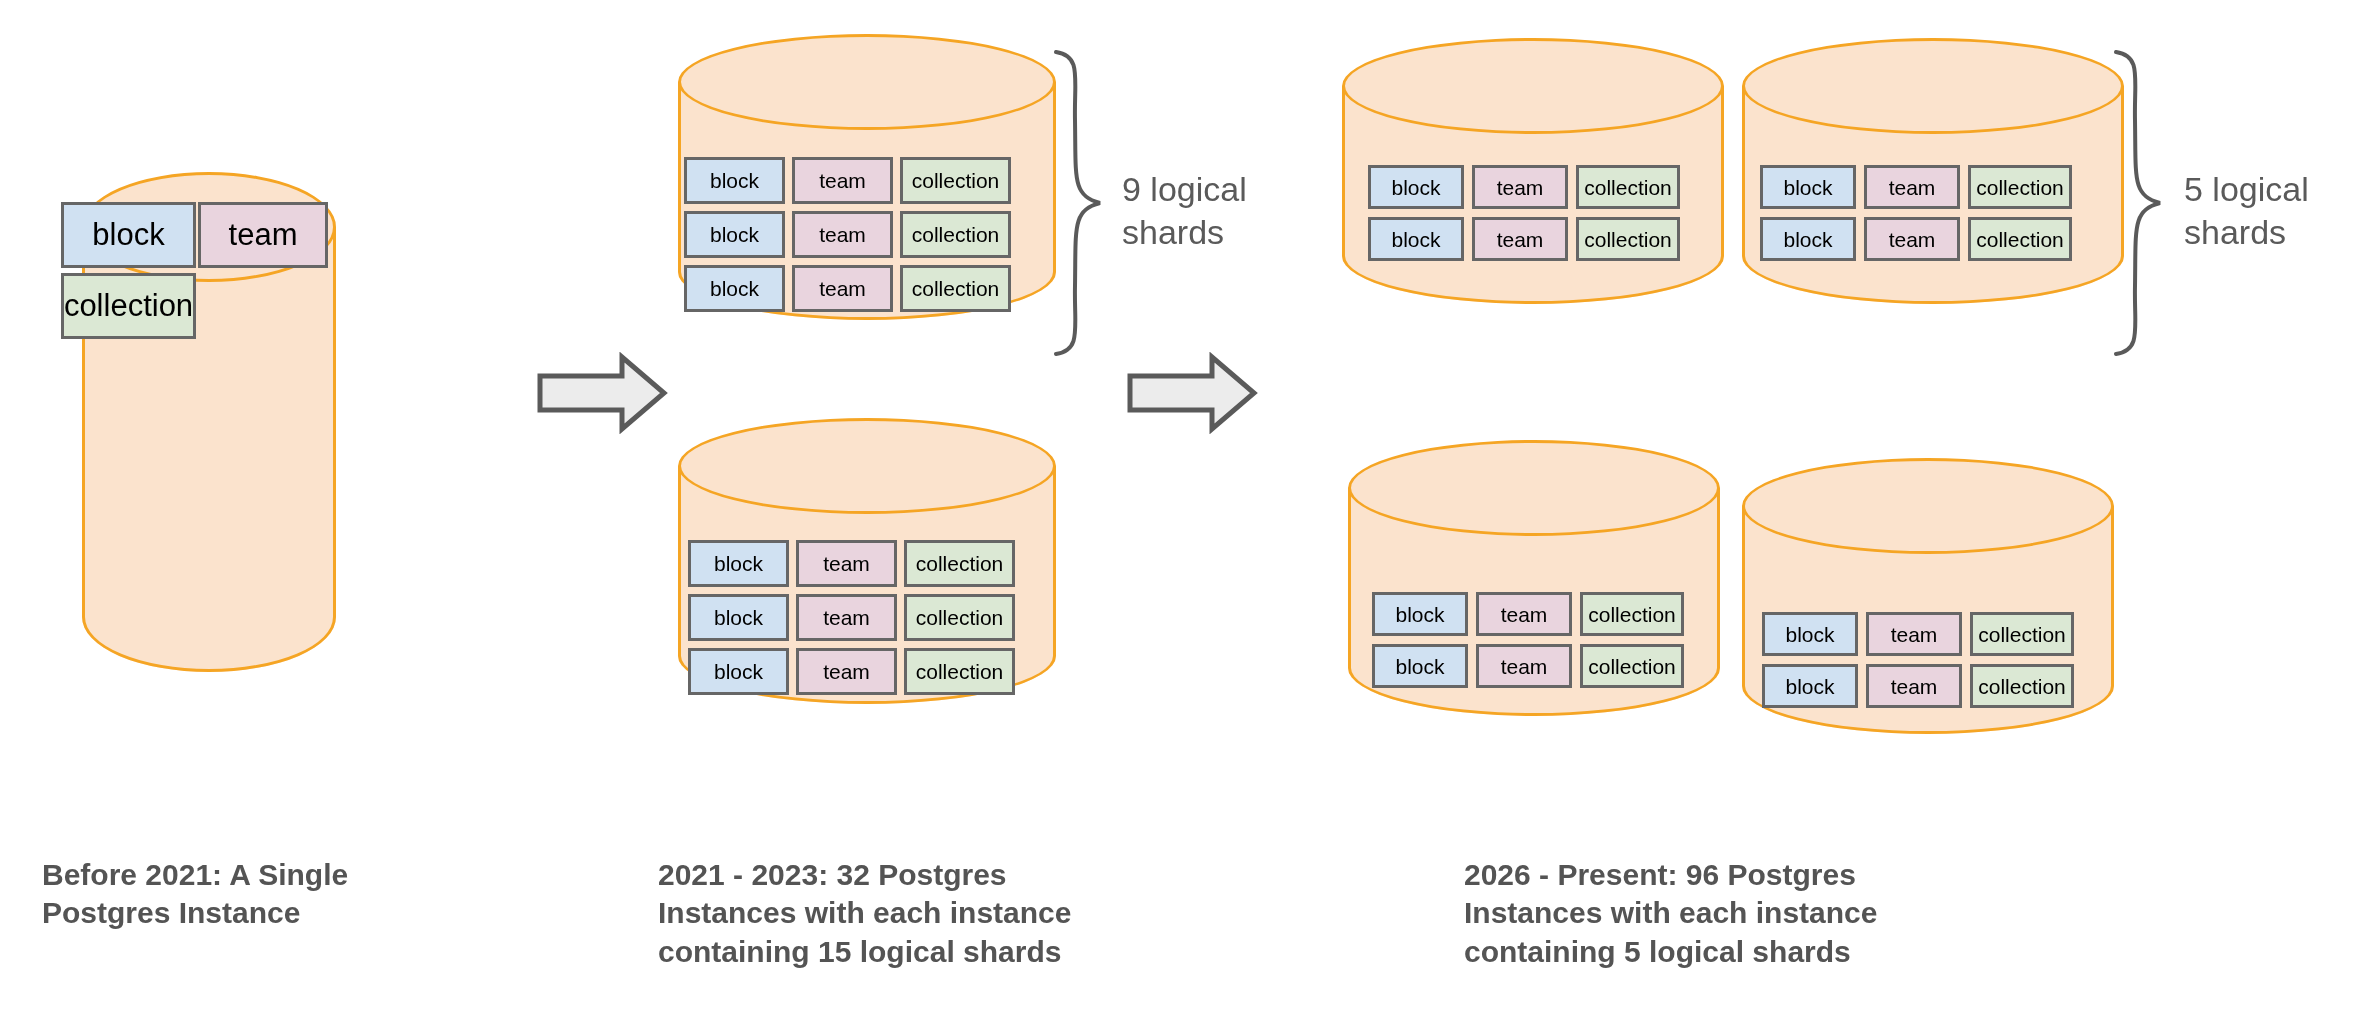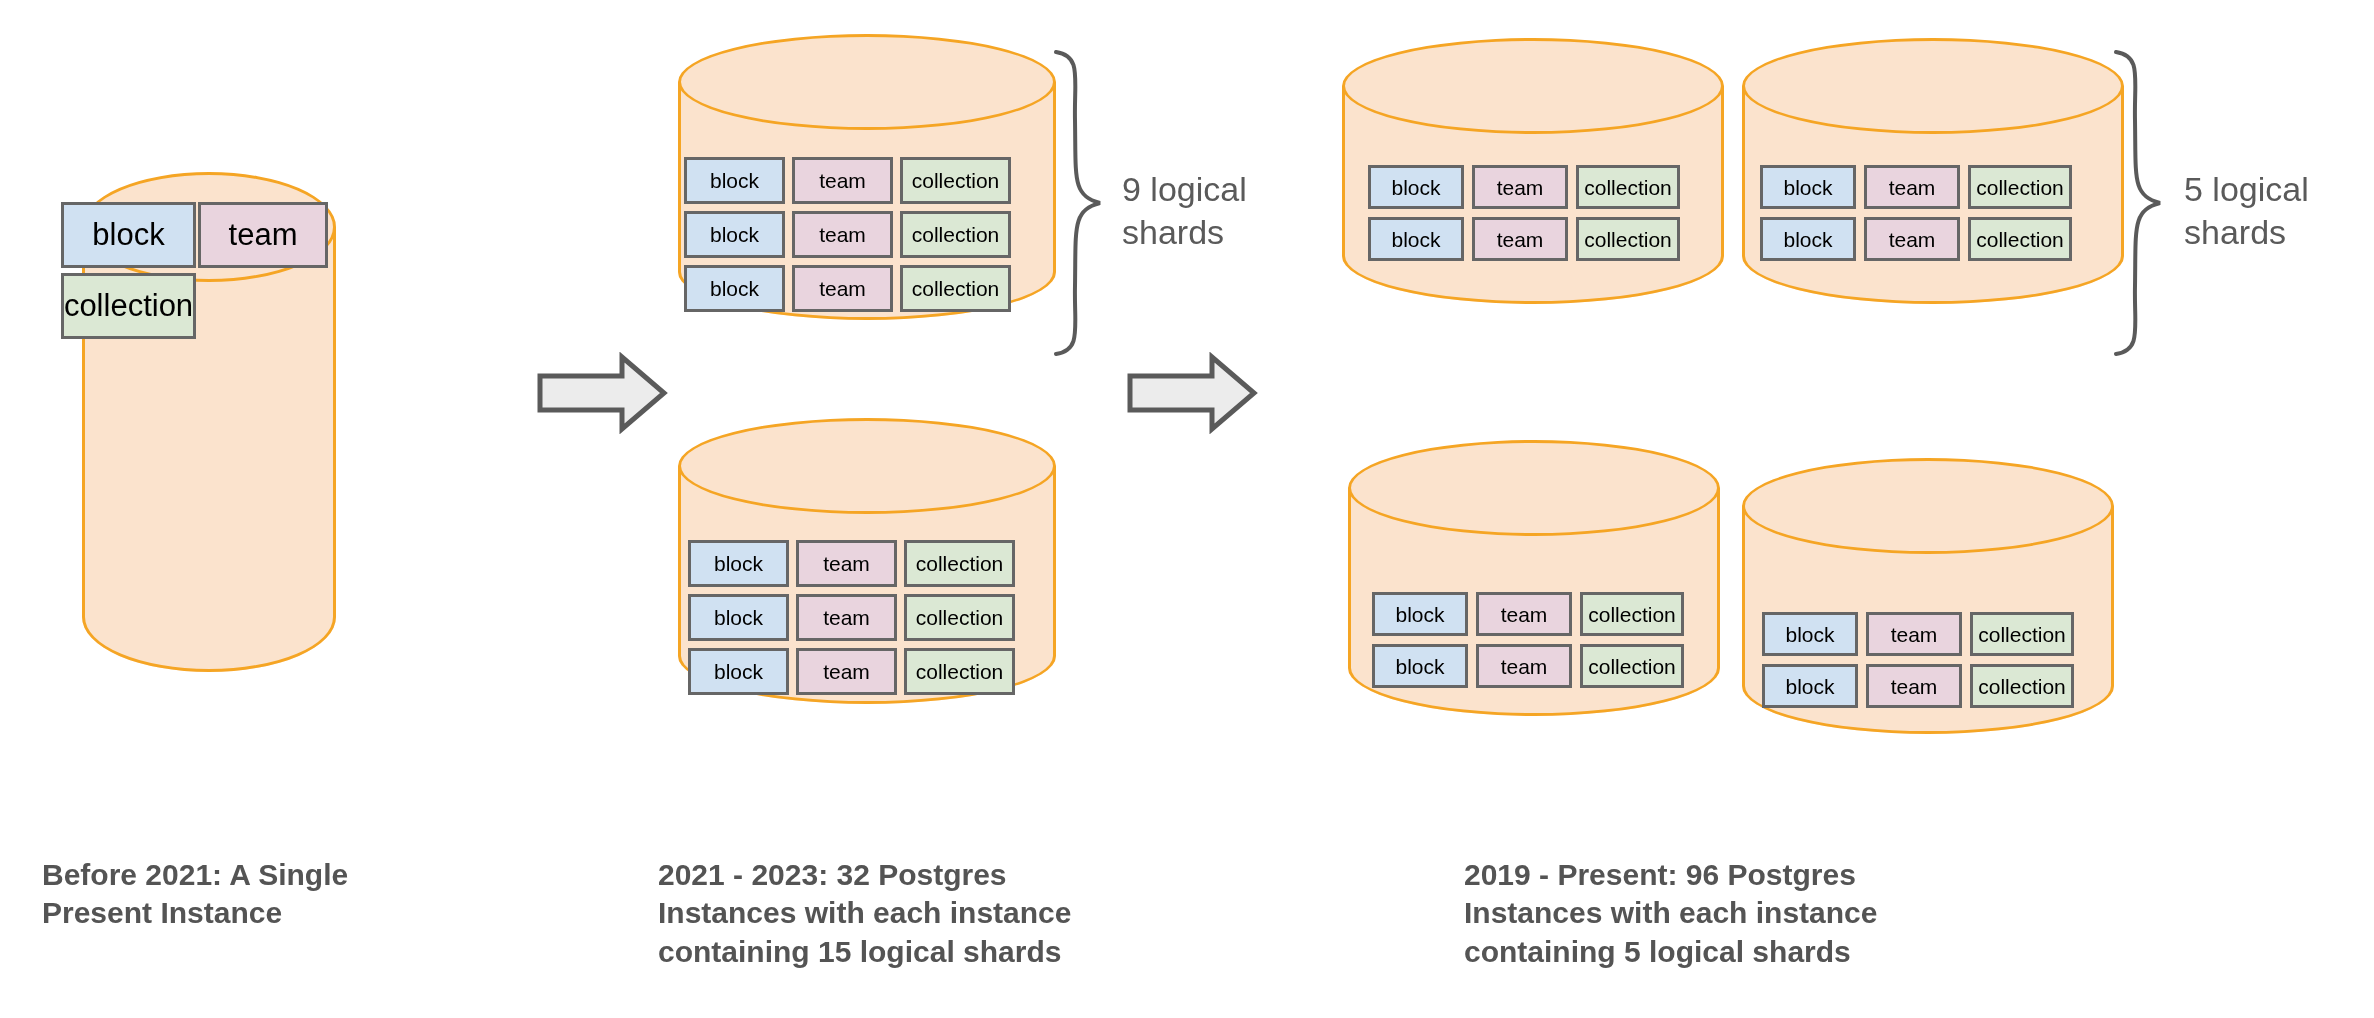--- a/index.html
+++ b/index.html
@@ -351,21 +351,21 @@
                C 28 128, 24 146, 52 153
                C 24 160, 28 178, 27 236
                C 26 278, 34 300, 8 304" fill="none" stroke="#5a5a5a" stroke-width="4" stroke-linecap="round"></path>
     </svg>
   </div>
   <div class="brace-label" style="left:2184px;top:168px;width:200px;">5 logical
 shards</div>
 </div>
 
 <div class="caption" style="left:42px;top:856px;width:460px;">Before 2021: A Single
-Present Instance</div>
+Postgres Instance</div>
 
 <div class="caption" style="left:658px;top:856px;width:580px;">2021 - 2023: 32 Postgres
 Instances with each instance
 containing 15 logical shards</div>
 
-<div class="caption" style="left:1464px;top:856px;width:580px;">2019 - Present: 96 Postgres
+<div class="caption" style="left:1464px;top:856px;width:580px;">2026 - Present: 96 Postgres
 Instances with each instance
 containing 5 logical shards</div>
 
 </body></html>

